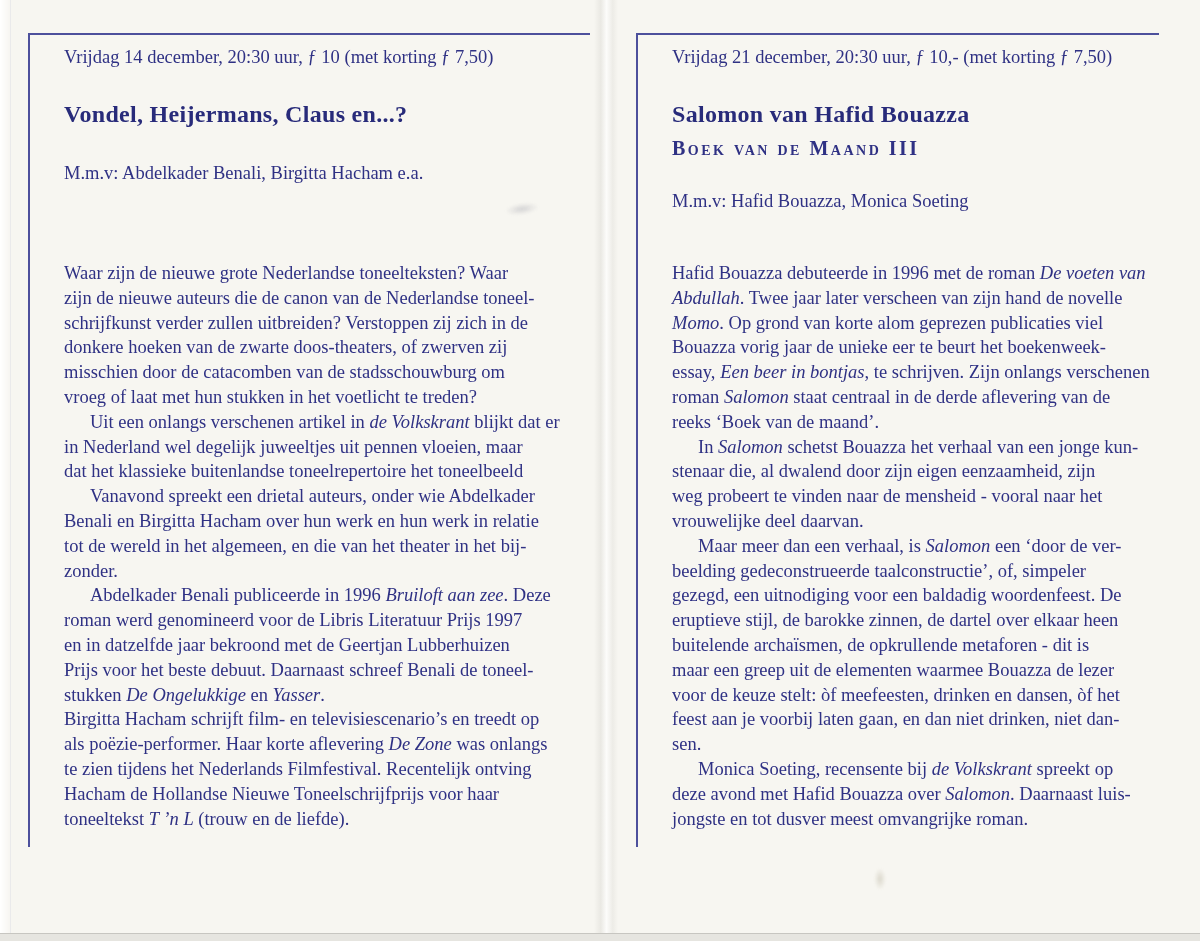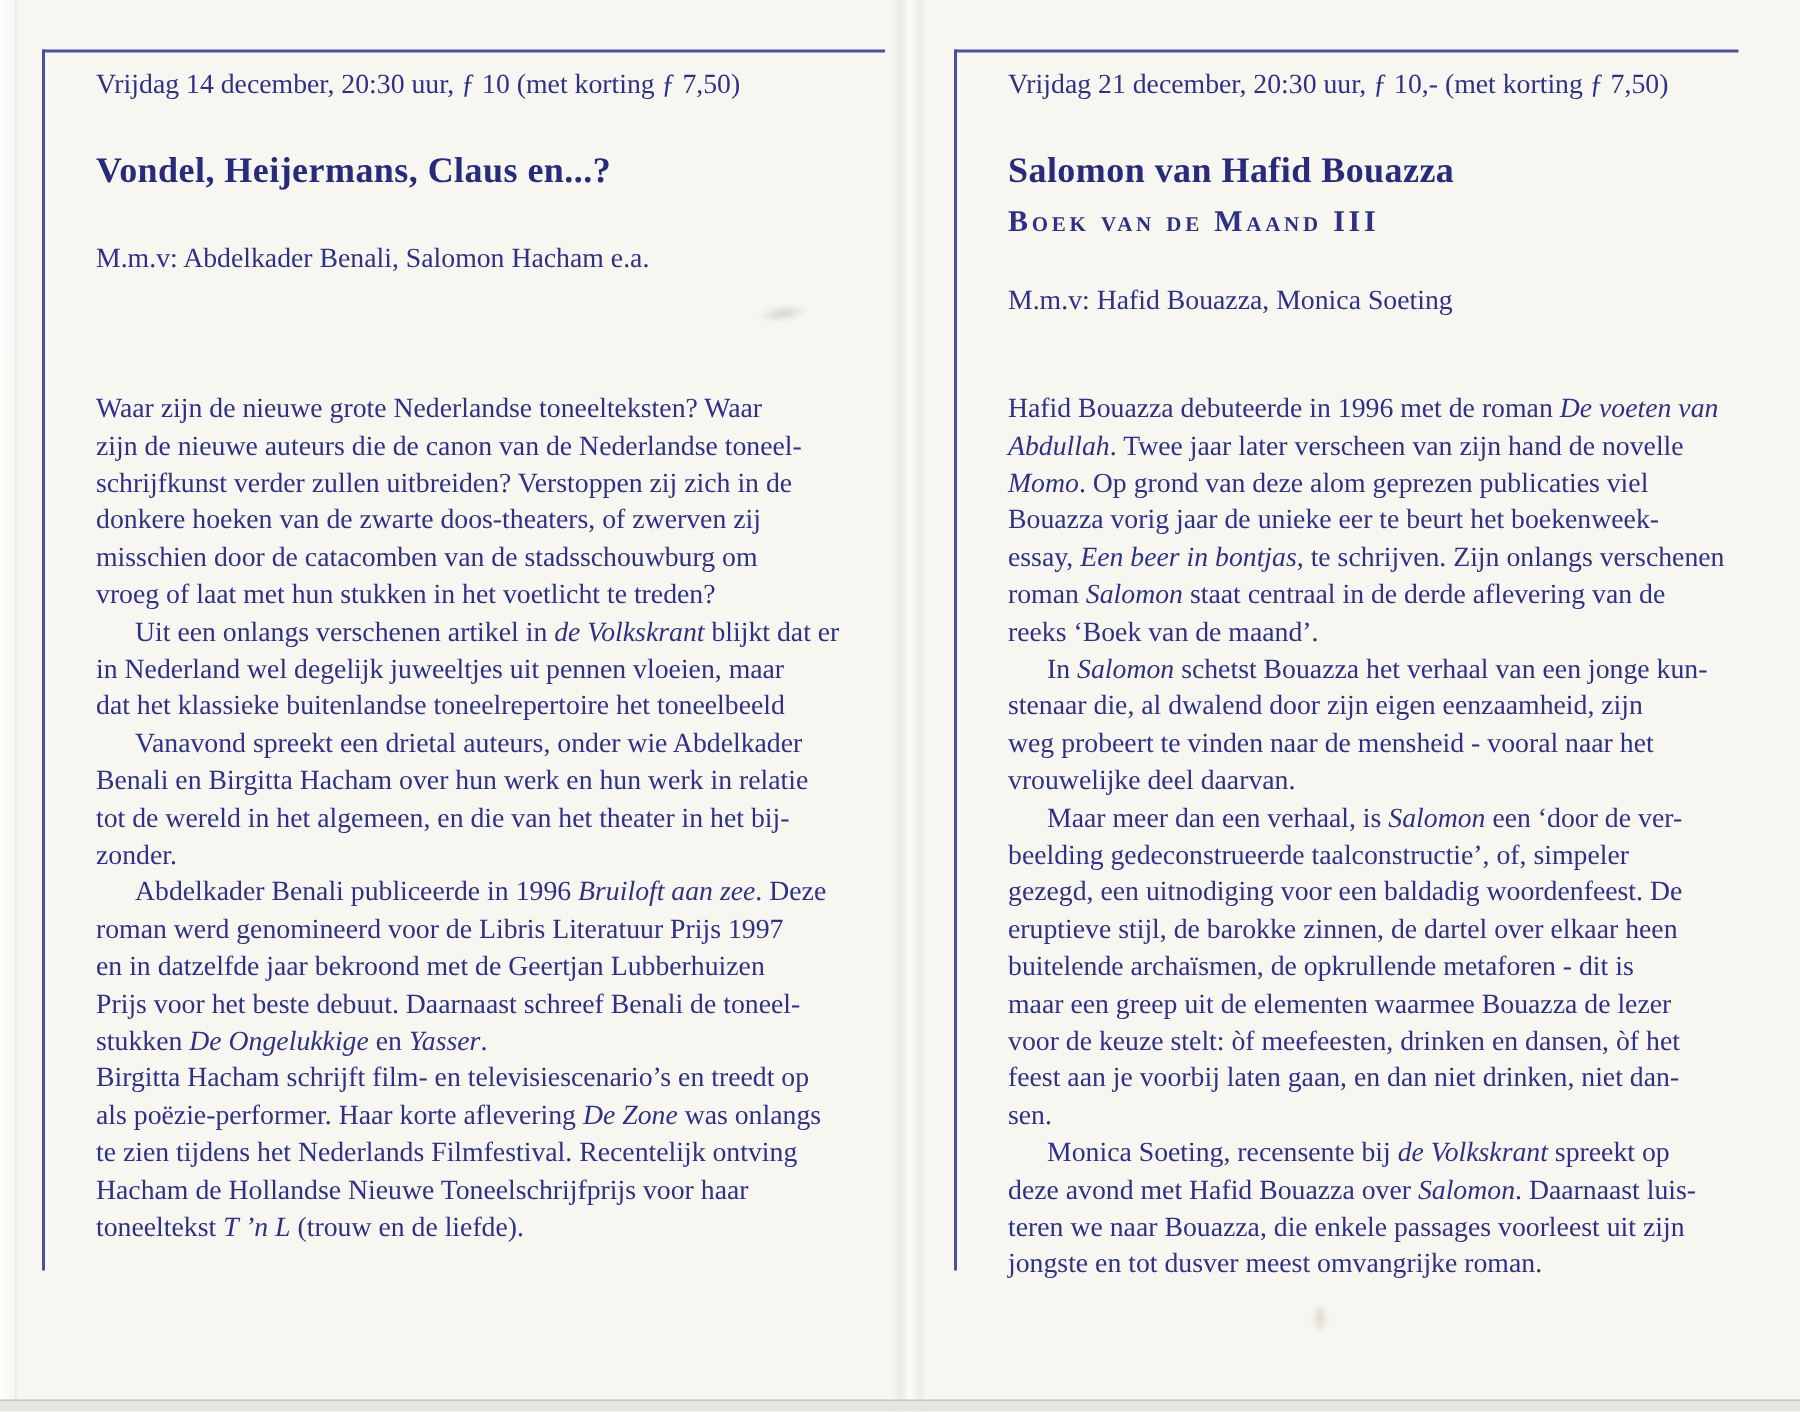--- a/index.html
+++ b/index.html
@@ -75,21 +75,21 @@
   }
 </style>
 </head>
 <body>
 
 <div>
 
   <div class="page page-left">
     <div class="date-line">Vrijdag 14 december, 20:30 uur, ƒ 10 (met korting ƒ 7,50)</div>
     <h1 class="title">Vondel, Heijermans, Claus en...?</h1>
-    <div class="mmv">M.m.v: Abdelkader Benali, Salomon Hacham e.a.</div>
+    <div class="mmv">M.m.v: Abdelkader Benali, Birgitta Hacham e.a.</div>
     <div class="body">
         <div class="body-line"><span>Waar zijn de nieuwe grote Nederlandse toneelteksten? Waar</span></div>
         <div class="body-line"><span>zijn de nieuwe auteurs die de canon van de Nederlandse toneel-</span></div>
         <div class="body-line"><span>schrijfkunst verder zullen uitbreiden? Verstoppen zij zich in de</span></div>
         <div class="body-line"><span>donkere hoeken van de zwarte doos-theaters, of zwerven zij</span></div>
         <div class="body-line"><span>misschien door de catacomben van de stadsschouwburg om</span></div>
         <div class="body-line"><span>vroeg of laat met hun stukken in het voetlicht te treden?</span></div>
         <div class="body-line indent"><span>Uit een onlangs verschenen artikel in </span><span class="it">de Volkskrant</span><span> blijkt dat er</span></div>
         <div class="body-line"><span>in Nederland wel degelijk juweeltjes uit pennen vloeien, maar</span></div>
         <div class="body-line"><span>dat het klassieke buitenlandse toneelrepertoire het toneelbeeld</span></div>
@@ -113,41 +113,40 @@
   <div class="gutter"></div>
 
   <div class="page page-right">
     <div class="date-line">Vrijdag 21 december, 20:30 uur, ƒ 10,- (met korting ƒ 7,50)</div>
     <h1 class="title">Salomon van Hafid Bouazza</h1>
     <div class="subtitle">Boek van de Maand III</div>
     <div class="mmv">M.m.v: Hafid Bouazza, Monica Soeting</div>
     <div class="body">
         <div class="body-line"><span>Hafid Bouazza debuteerde in 1996 met de roman </span><span class="it">De voeten van</span></div>
         <div class="body-line"><span class="it">Abdullah</span><span>. Twee jaar later verscheen van zijn hand de novelle</span></div>
-        <div class="body-line"><span class="it">Momo</span><span>. Op grond van deze alom geprezen publicaties viel</span></div>
+        <div class="body-line"><span class="it">Momo</span><span>. Op grond van korte alom geprezen publicaties viel</span></div>
         <div class="body-line"><span>Bouazza vorig jaar de unieke eer te beurt het boekenweek-</span></div>
         <div class="body-line"><span>essay, </span><span class="it">Een beer in bontjas</span><span>, te schrijven. Zijn onlangs verschenen</span></div>
         <div class="body-line"><span>roman </span><span class="it">Salomon</span><span> staat centraal in de derde aflevering van de</span></div>
         <div class="body-line"><span>reeks ‘Boek van de maand’.</span></div>
         <div class="body-line indent"><span>In </span><span class="it">Salomon</span><span> schetst Bouazza het verhaal van een jonge kun-</span></div>
         <div class="body-line"><span>stenaar die, al dwalend door zijn eigen eenzaamheid, zijn</span></div>
         <div class="body-line"><span>weg probeert te vinden naar de mensheid - vooral naar het</span></div>
         <div class="body-line"><span>vrouwelijke deel daarvan.</span></div>
         <div class="body-line indent"><span>Maar meer dan een verhaal, is </span><span class="it">Salomon</span><span> een ‘door de ver-</span></div>
         <div class="body-line"><span>beelding gedeconstrueerde taalconstructie’, of, simpeler</span></div>
         <div class="body-line"><span>gezegd, een uitnodiging voor een baldadig woordenfeest. De</span></div>
         <div class="body-line"><span>eruptieve stijl, de barokke zinnen, de dartel over elkaar heen</span></div>
         <div class="body-line"><span>buitelende archaïsmen, de opkrullende metaforen - dit is</span></div>
         <div class="body-line"><span>maar een greep uit de elementen waarmee Bouazza de lezer</span></div>
         <div class="body-line"><span>voor de keuze stelt: òf meefeesten, drinken en dansen, òf het</span></div>
         <div class="body-line"><span>feest aan je voorbij laten gaan, en dan niet drinken, niet dan-</span></div>
         <div class="body-line"><span>sen.</span></div>
         <div class="body-line indent"><span>Monica Soeting, recensente bij </span><span class="it">de Volkskrant</span><span> spreekt op</span></div>
         <div class="body-line"><span>deze avond met Hafid Bouazza over </span><span class="it">Salomon</span><span>. Daarnaast luis-</span></div>
-        <div class="body-line"><span>teren we naar Bouazza, die enkele passages voorleest uit zijn</span></div>
         <div class="body-line"><span>jongste en tot dusver meest omvangrijke roman.</span></div>
       </div>
   </div>
 
   <div class="scan-edge-left"></div>
   <div class="scan-edge-bottom"></div>
   <div class="smudge smudge-1"></div>
   <div class="smudge smudge-2"></div>
 
 </div>

